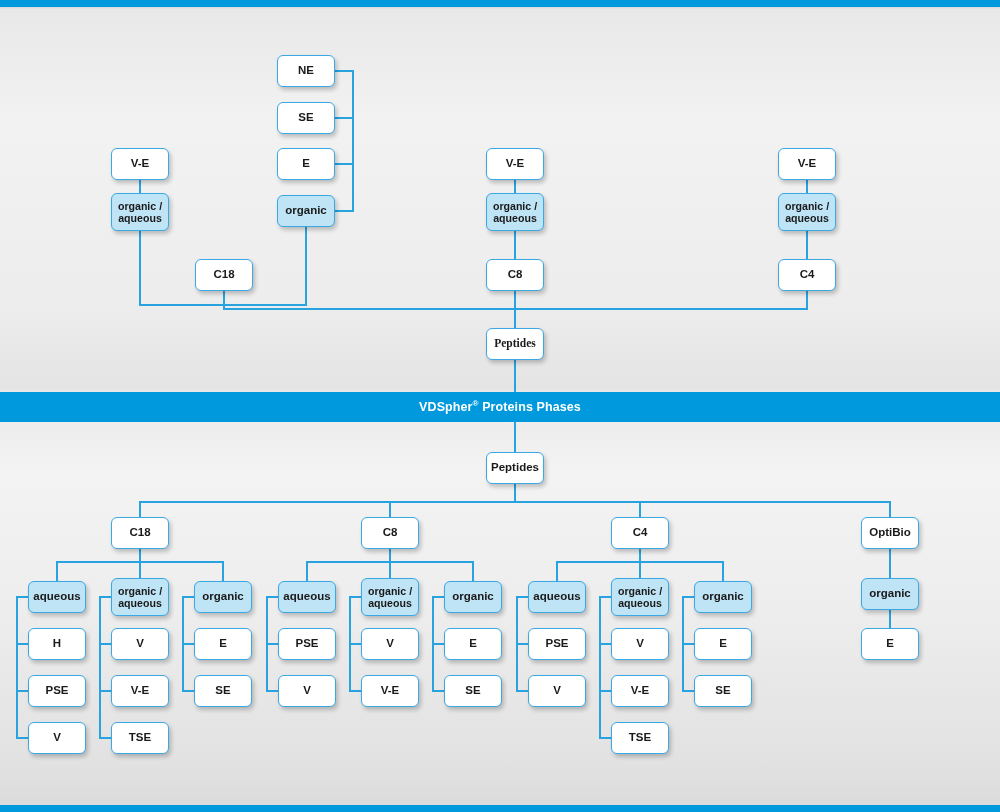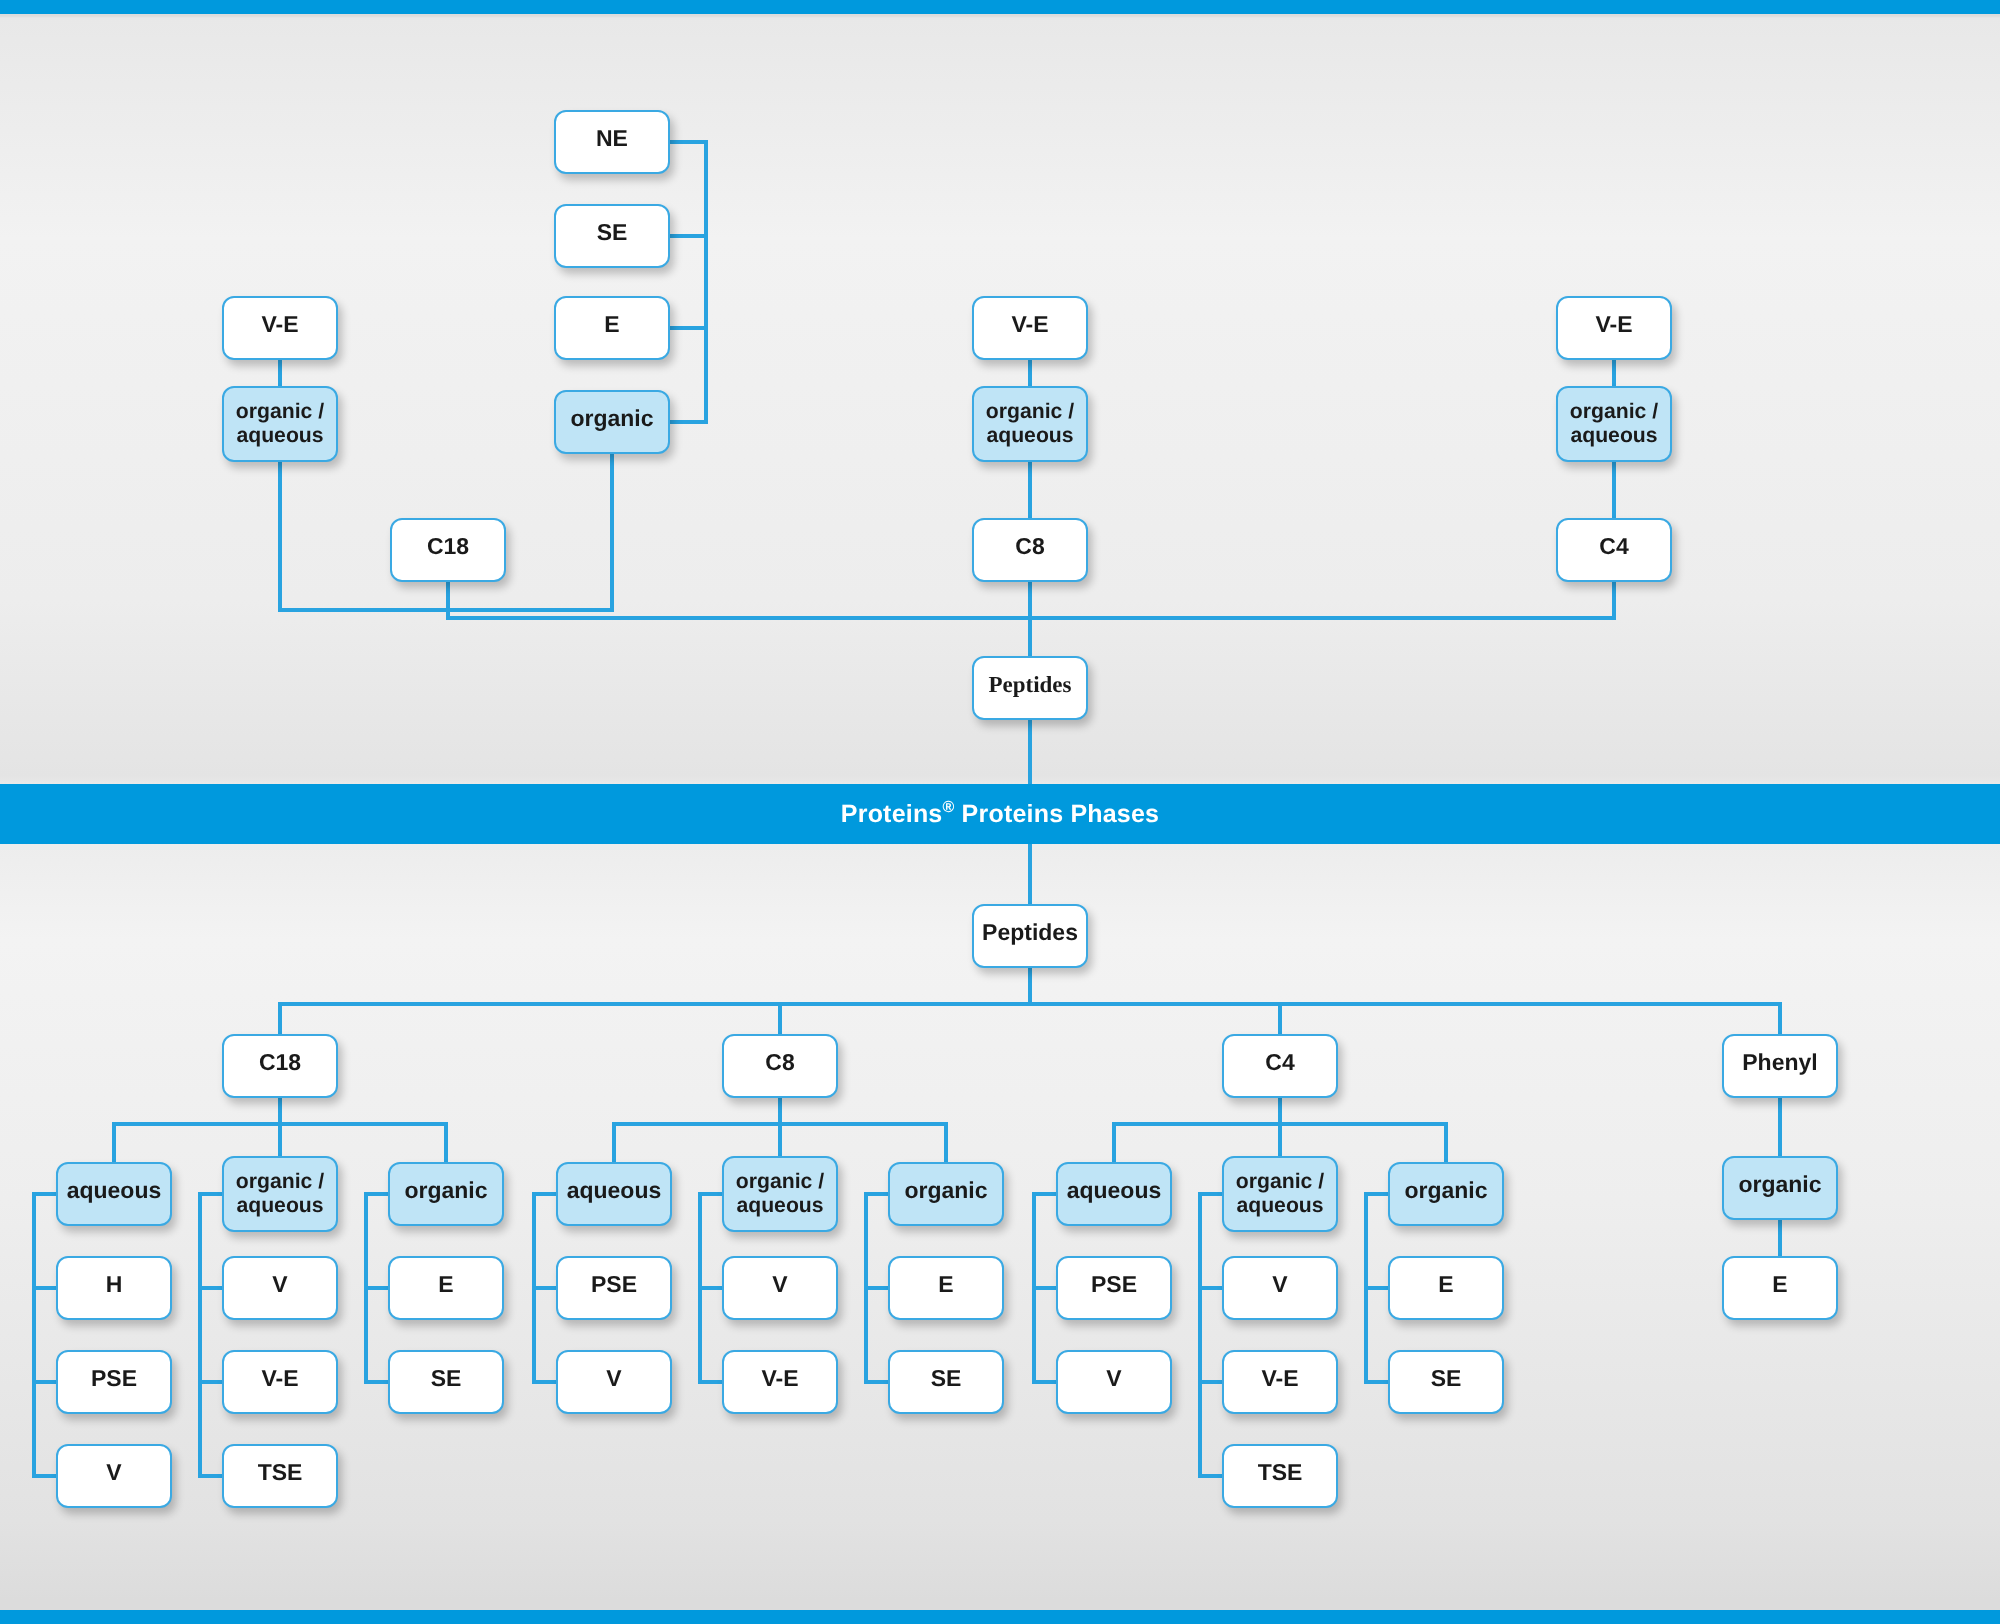--- a/index.html
+++ b/index.html
@@ -146,21 +146,21 @@
       <div class="ln lnh" style="top: 596px; left: 682px; width: 12px;"></div>
       <div class="ln lnh" style="top: 643px; left: 682px; width: 12px;"></div>
       <div class="ln lnh" style="top: 690px; left: 682px; width: 12px;"></div>
       <div class="ln lnv" style="left: 889px; top: 501px; height: 16px;"></div>
       <div class="ln lnv" style="left: 889px; top: 549px; height: 29px;"></div>
       <div class="ln lnv" style="left: 889px; top: 610px; height: 18px;"></div>
     </div>
 
   <div class="banner">
     <div class="banner-text">
-      <span>Proteins</span><sup>®</sup><span> Proteins Phases</span>
+      <span>VDSpher</span><sup>®</sup><span> Proteins Phases</span>
     </div>
   </div>
 
   <div id="nodes">
       <div class="node" style="left: 277px; top: 55px; width: 58px; height: 32px;">NE</div>
       <div class="node" style="left: 277px; top: 102px; width: 58px; height: 32px;">SE</div>
       <div class="node" style="left: 277px; top: 148px; width: 58px; height: 32px;">E</div>
       <div class="node fill" style="left: 277px; top: 195px; width: 58px; height: 32px;">organic</div>
       <div class="node" style="left: 111px; top: 148px; width: 58px; height: 32px;">V-E</div>
       <div class="node fill two" style="left: 111px; top: 193px; width: 58px; height: 38px;">organic /
@@ -205,18 +205,18 @@
       <div class="node" style="left: 528px; top: 628px; width: 58px; height: 32px;">PSE</div>
       <div class="node" style="left: 528px; top: 675px; width: 58px; height: 32px;">V</div>
       <div class="node fill two" style="left: 611px; top: 578px; width: 58px; height: 38px;">organic /
 aqueous</div>
       <div class="node" style="left: 611px; top: 628px; width: 58px; height: 32px;">V</div>
       <div class="node" style="left: 611px; top: 675px; width: 58px; height: 32px;">V-E</div>
       <div class="node" style="left: 611px; top: 722px; width: 58px; height: 32px;">TSE</div>
       <div class="node fill" style="left: 694px; top: 581px; width: 58px; height: 32px;">organic</div>
       <div class="node" style="left: 694px; top: 628px; width: 58px; height: 32px;">E</div>
       <div class="node" style="left: 694px; top: 675px; width: 58px; height: 32px;">SE</div>
-      <div class="node" style="left: 861px; top: 517px; width: 58px; height: 32px;">Phenyl</div>
+      <div class="node" style="left: 861px; top: 517px; width: 58px; height: 32px;">OptiBio</div>
       <div class="node fill" style="left: 861px; top: 578px; width: 58px; height: 32px;">organic</div>
       <div class="node" style="left: 861px; top: 628px; width: 58px; height: 32px;">E</div>
     </div>
 
 </div>
 
 </body></html>

